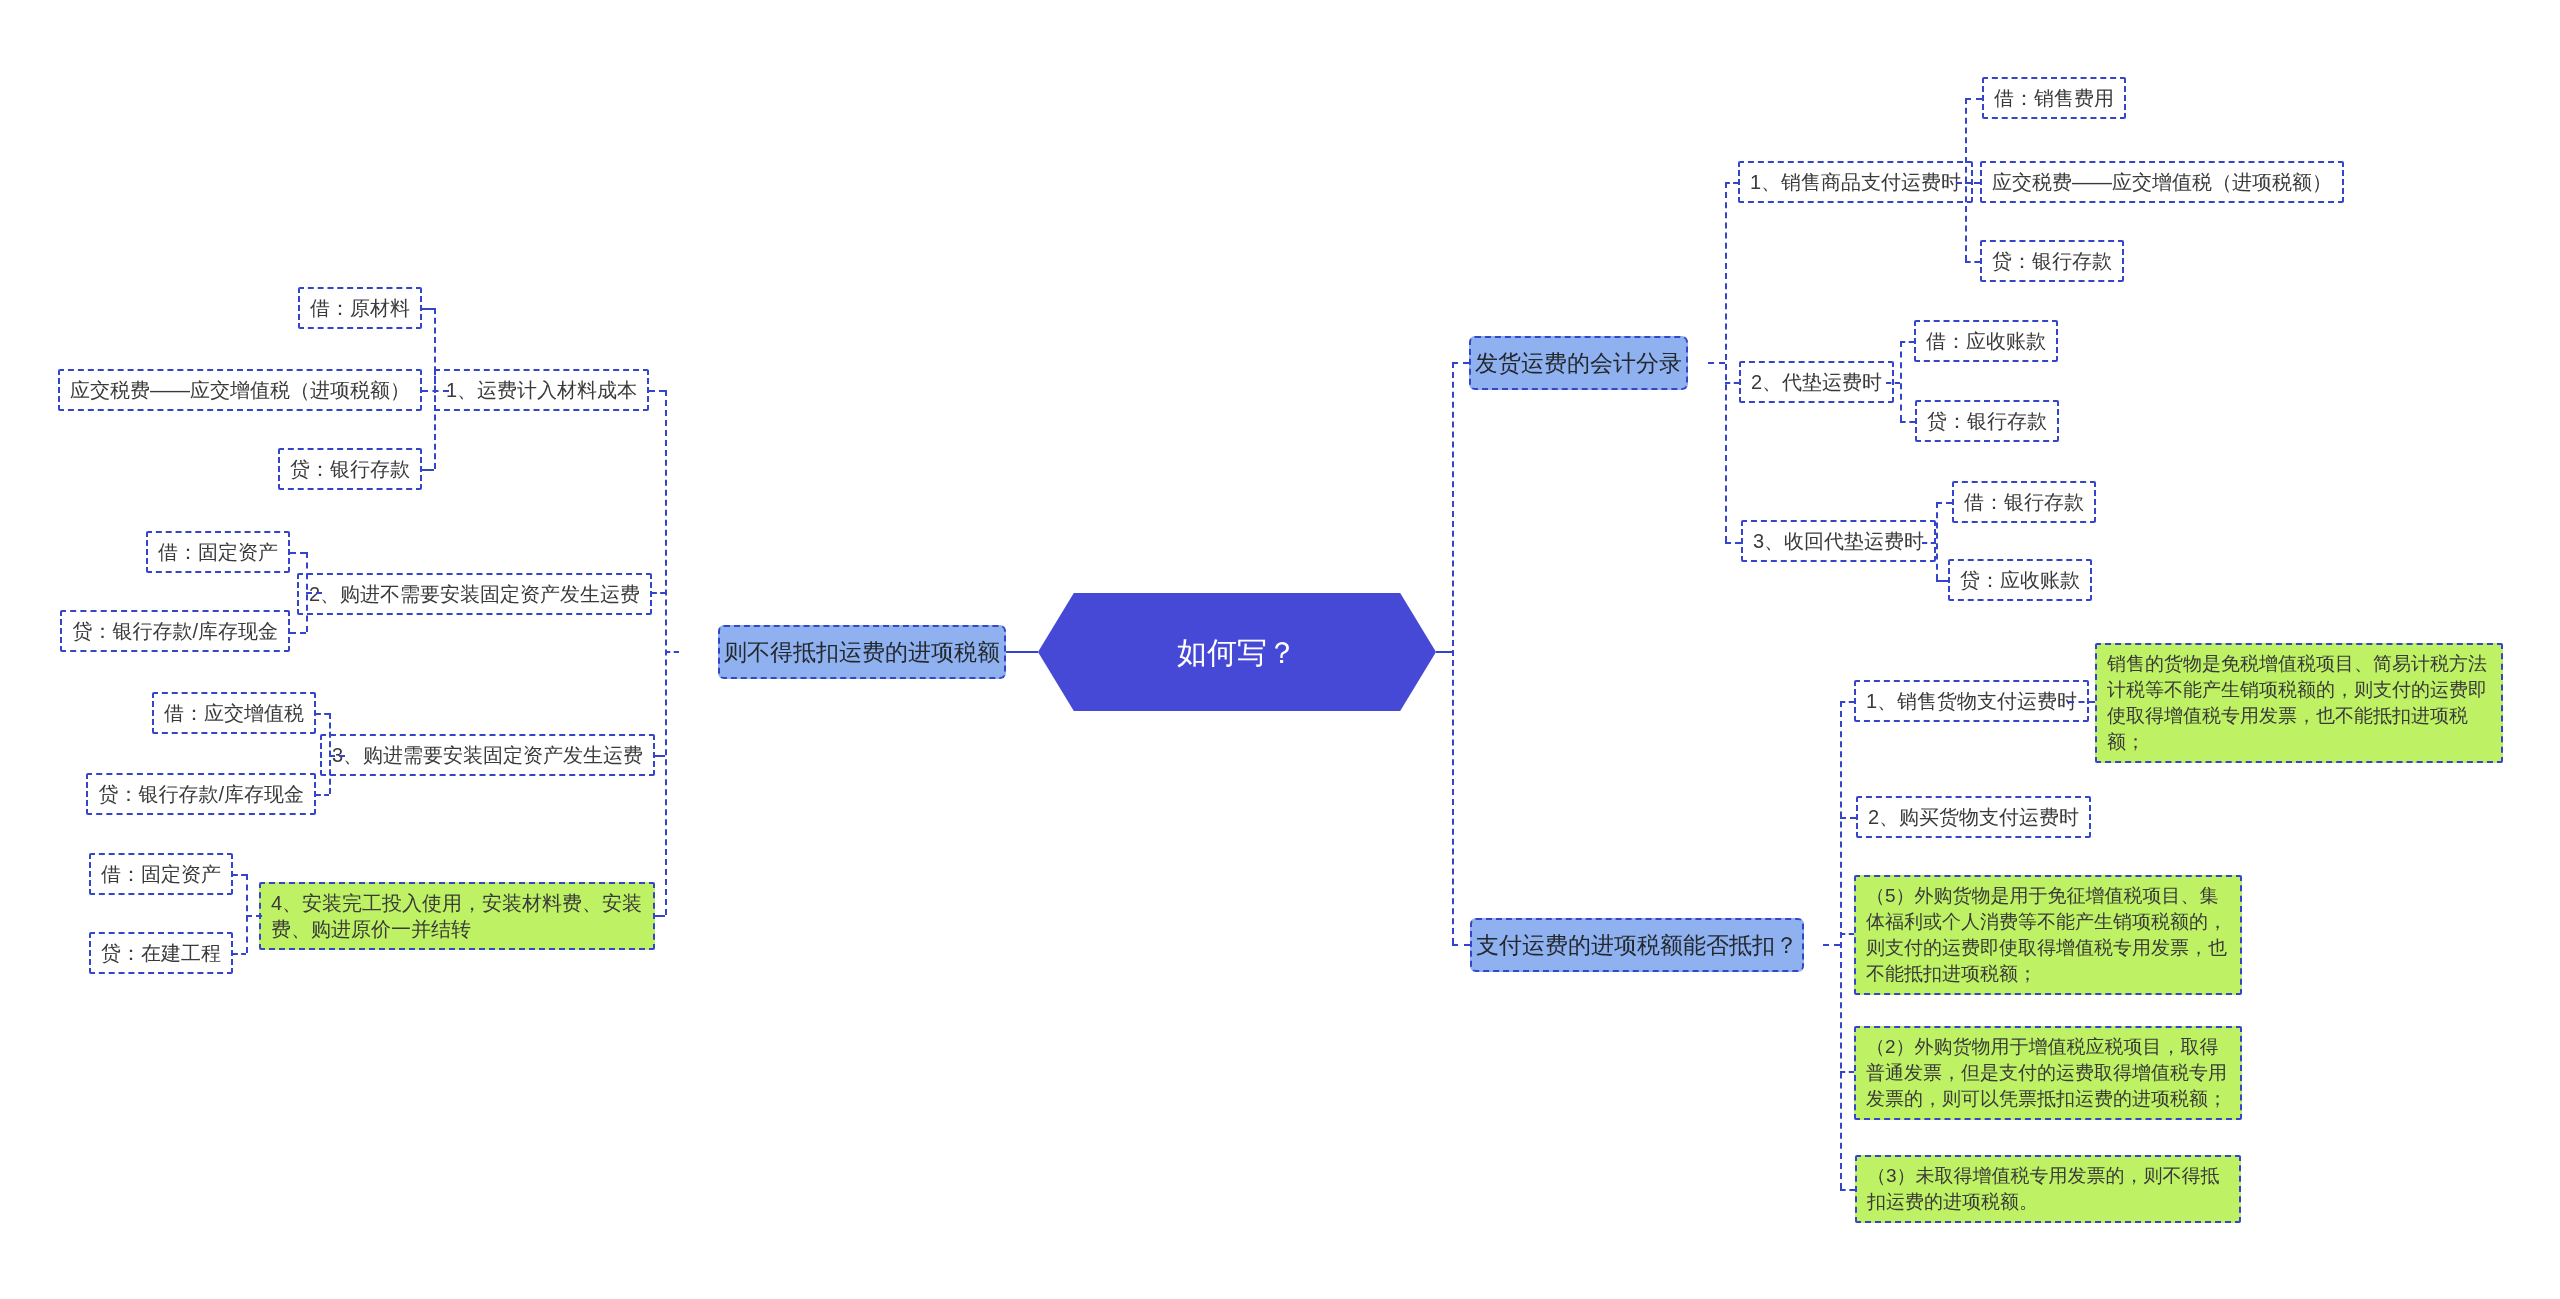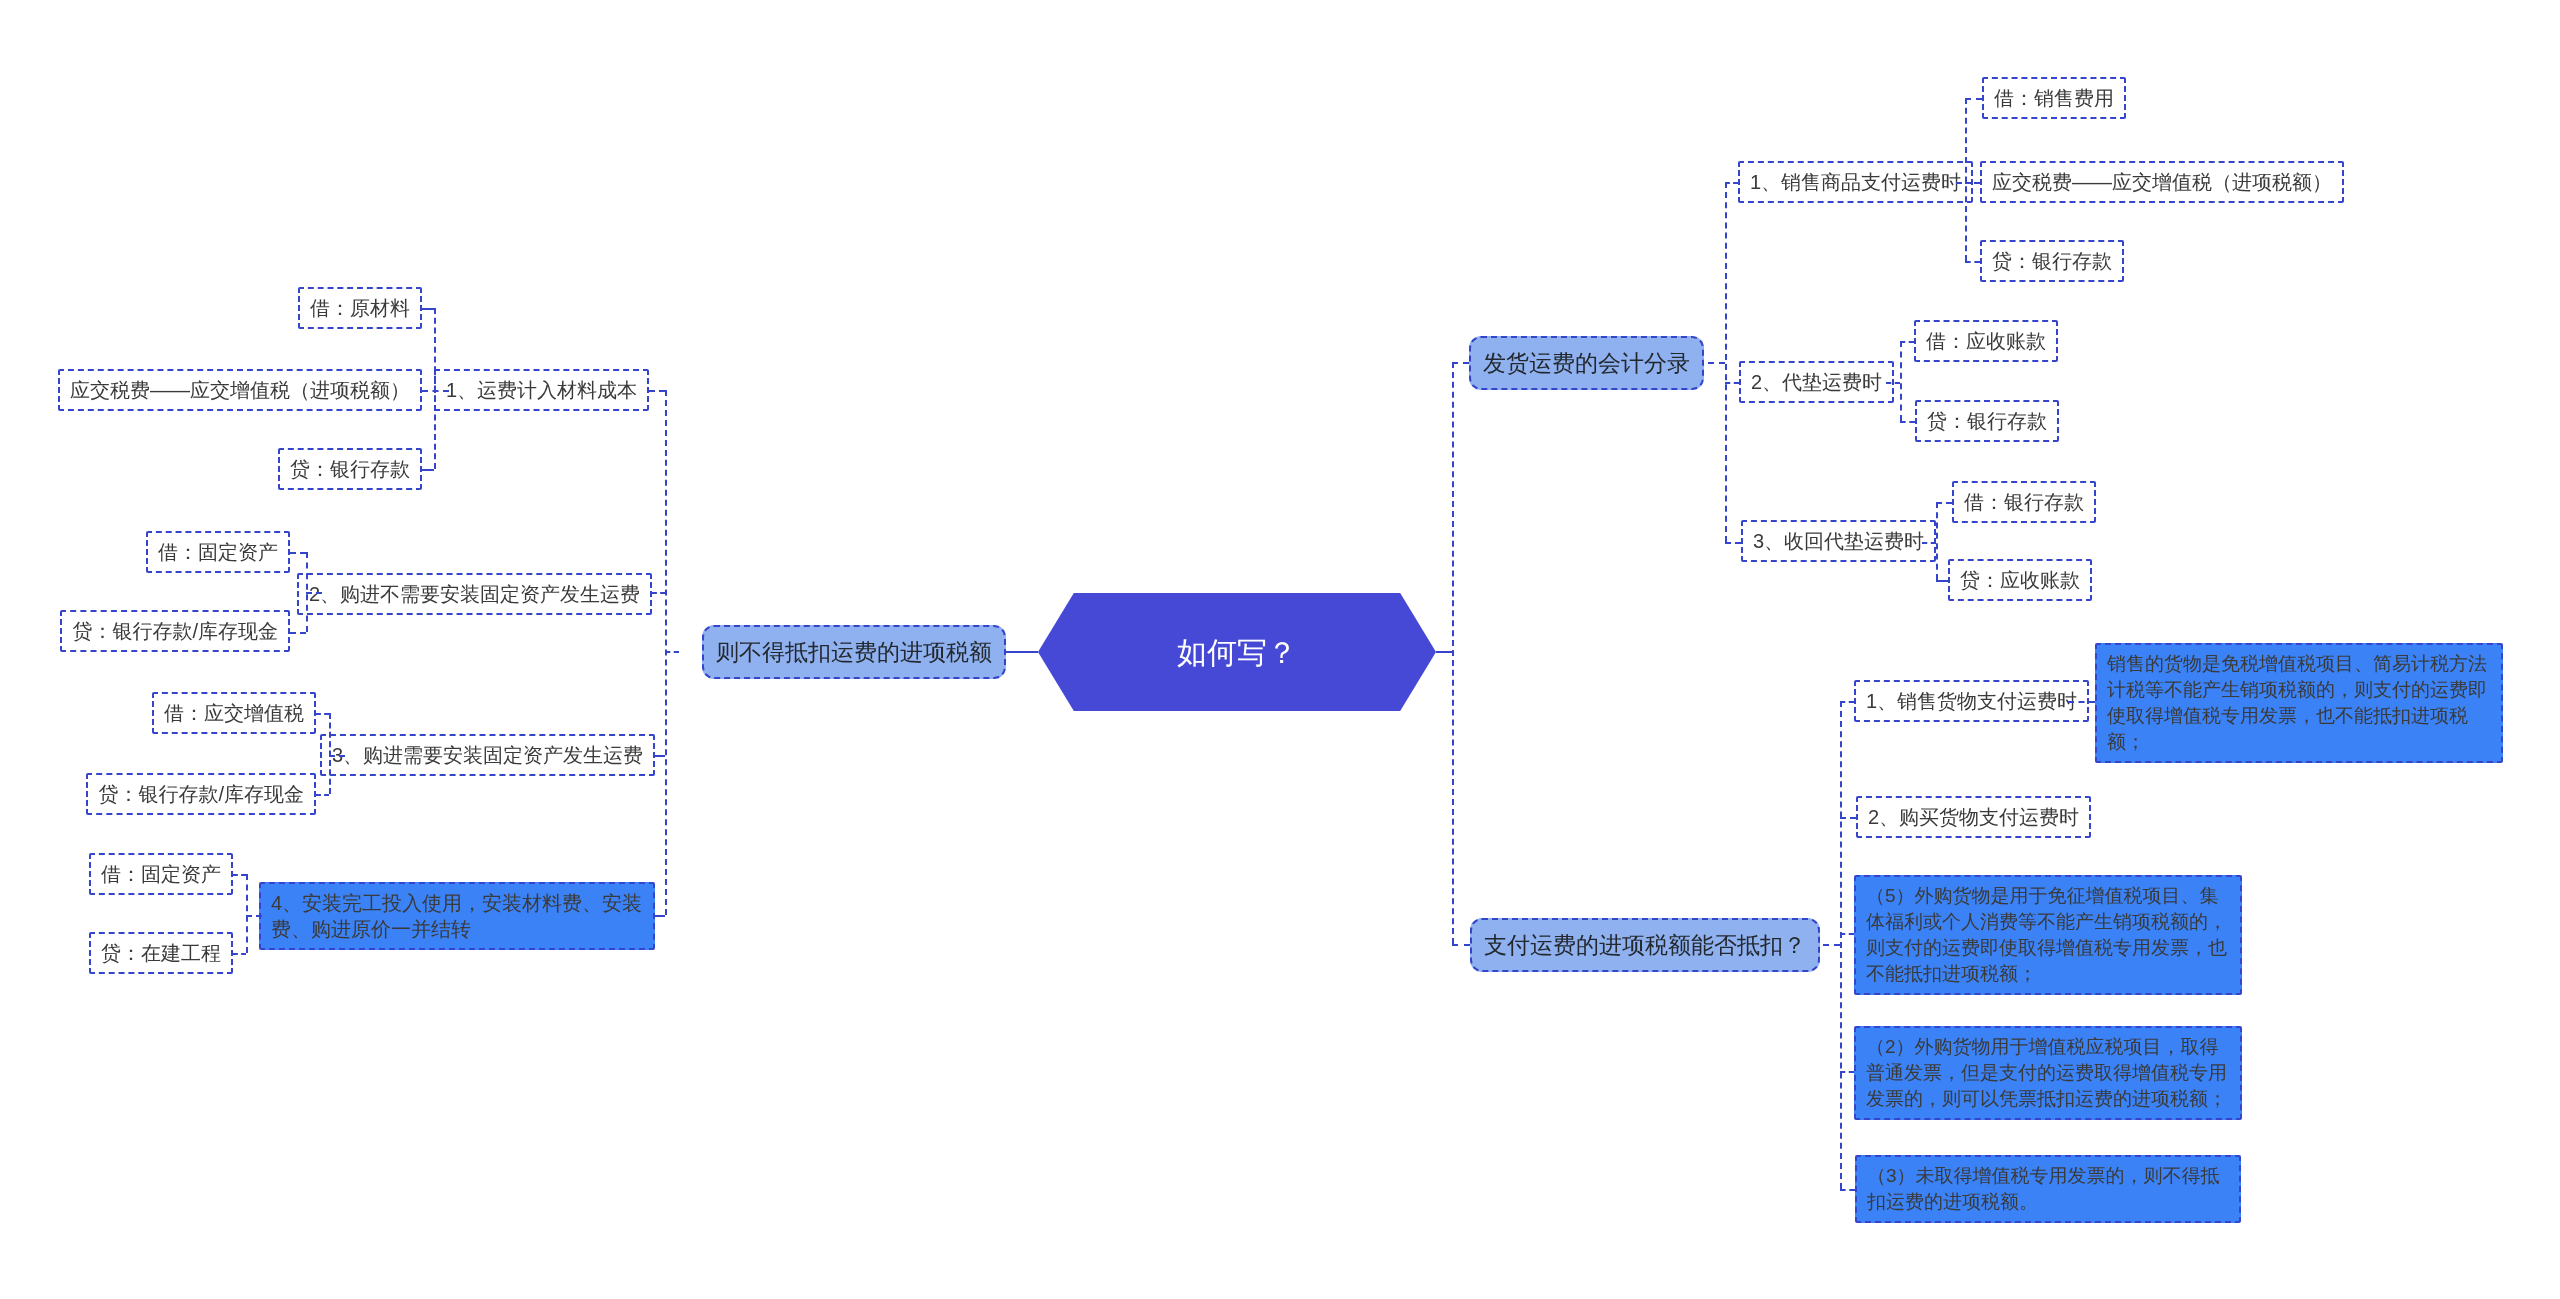--- a/index.html
+++ b/index.html
@@ -8,28 +8,28 @@
     font-family:"Liberation Sans","DejaVu Sans",sans-serif;color:#3a3a3a;
   }
   
   .n{
     position:absolute;border:2px dashed #3545cb;background:#fff;color:#3a3a3a;
     font-size:20px;line-height:26px;padding:6px 10px;white-space:nowrap;border-radius:2px;
     box-sizing:border-box;
   }
   
   .p{
-    position:absolute;border:2px dashed #3545cb;background:#3b82f6;color:#3a3a3a;
+    position:absolute;border:2px dashed #3545cb;background:#bef264;color:#3a3a3a;
     font-size:19px;line-height:26px;padding:6px 10px;white-space:normal;border-radius:2px;
     box-sizing:border-box;
   }
   
   .b{
     position:absolute;border:2px dashed #3545cb;background:#8fb1f0;color:#23282e;
-    font-size:23px;line-height:30px;padding:10px 12px;white-space:nowrap;border-radius:12px;
+    font-size:23px;line-height:30px;padding:10px 4px;white-space:nowrap;border-radius:6px;
     box-sizing:border-box;
   }
   
   .root{
     position:absolute;left:1038px;top:593px;width:398px;height:118px;background:#4649d6;
     clip-path:polygon(0 50%,9% 0,91% 0,100% 50%,91% 100%,9% 100%);
     display:flex;flex-direction:column;align-items:center;justify-content:center;
     color:#ffffff;font-size:30px;line-height:41px;text-align:center;
   }
   

